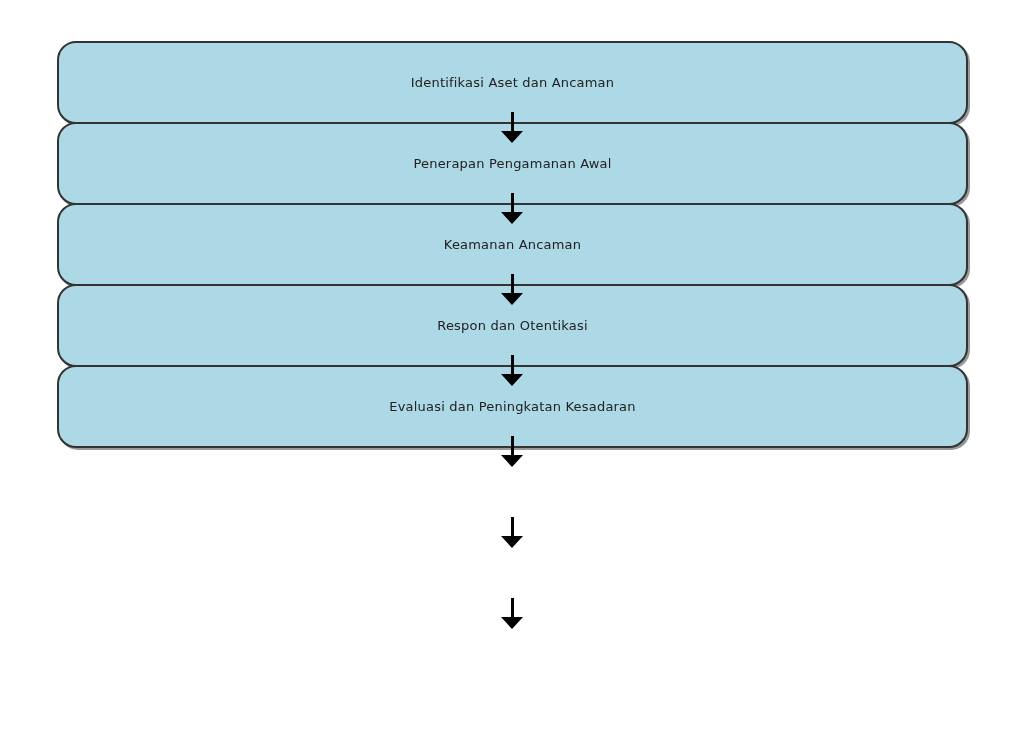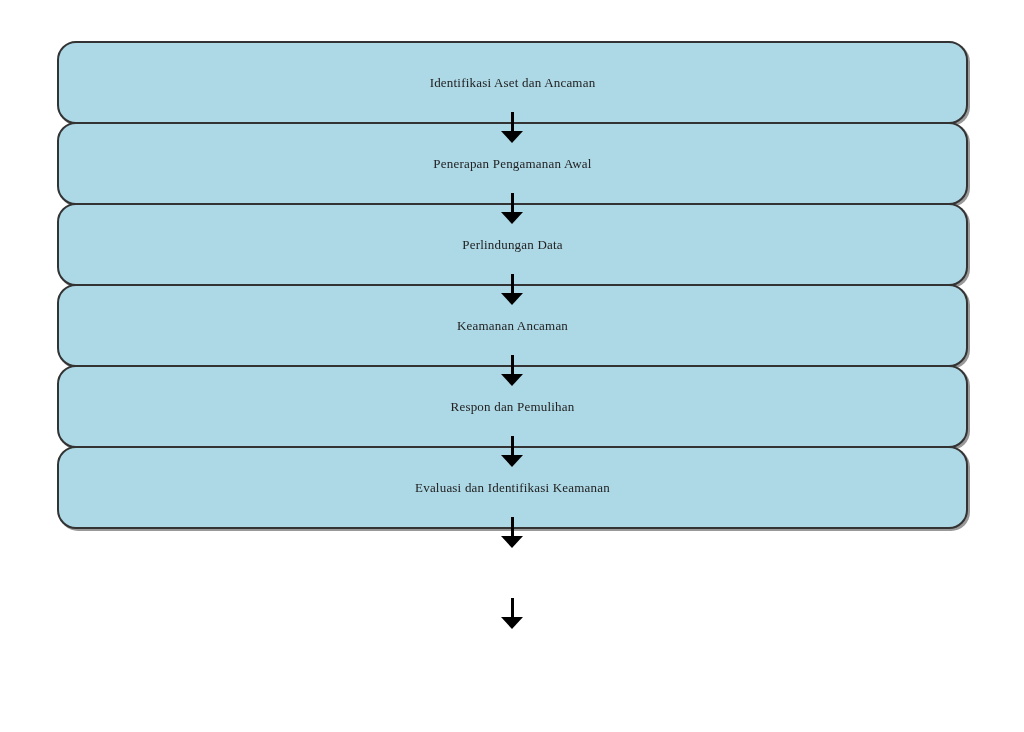--- a/index.html
+++ b/index.html
@@ -25,21 +25,20 @@
     box-sizing: border-box;
     height: 83px;
     background: #ADD8E6;
     border: 2px solid #333333;
     border-radius: 19px;
     box-shadow: 2px 2px 0 0 #999999;
     display: flex;
     align-items: center;
     justify-content: center;
     position: relative;
-    font-family: Liberation Serif, serif;
   }
   .node + .node {
     margin-top: -2px;
   }
   .node-label {
     font-size: 13px;
     color: #222222;
     letter-spacing: 0.2px;
     white-space: nowrap;
   }
@@ -79,30 +78,27 @@
 
 <div class="canvas">
   <div class="stack">
     <div class="node">
       <span class="node-label">Identifikasi Aset dan Ancaman</span>
     </div>
     <div class="node">
       <span class="node-label">Penerapan Pengamanan Awal</span>
     </div>
     <div class="node">
-      <span class="node-label">Perlindungan Data</span>
-    </div>
-    <div class="node">
       <span class="node-label">Keamanan Ancaman</span>
     </div>
     <div class="node">
-      <span class="node-label">Respon dan Pemulihan</span>
+      <span class="node-label">Respon dan Otentikasi</span>
     </div>
     <div class="node">
-      <span class="node-label">Evaluasi dan Identifikasi Keamanan</span>
+      <span class="node-label">Evaluasi dan Peningkatan Kesadaran</span>
     </div>
 
     <div class="arrow a1">
       <div class="shaft"></div>
       <div class="head"></div>
     </div>
     <div class="arrow a2">
       <div class="shaft"></div>
       <div class="head"></div>
     </div>

